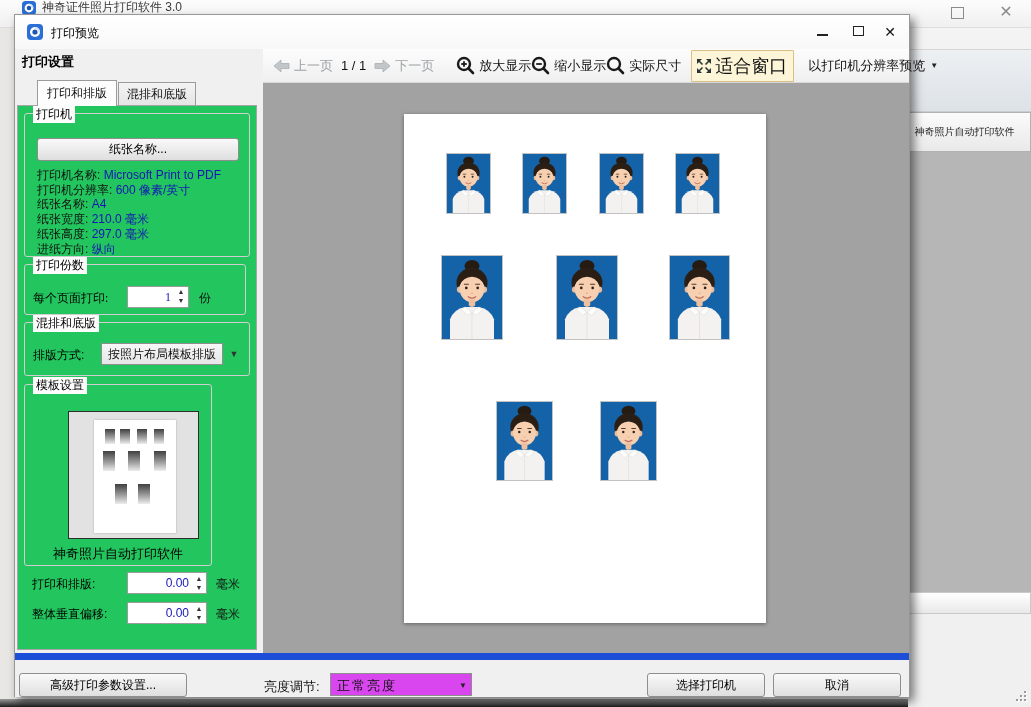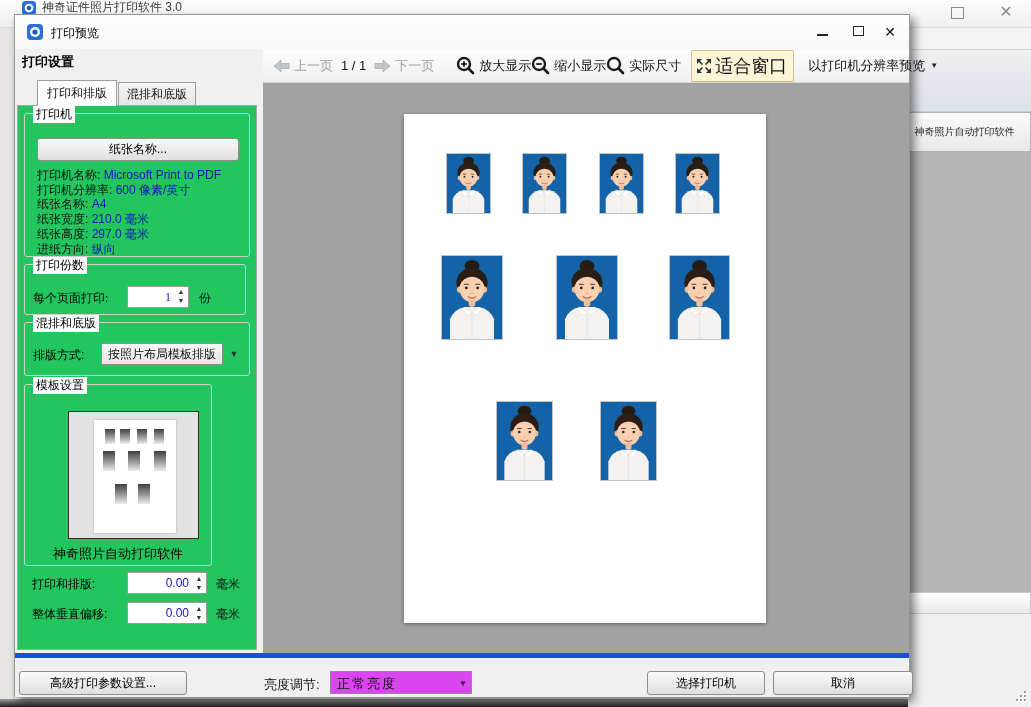--- a/index.html
+++ b/index.html
@@ -90,28 +90,28 @@
   .printer-res { margin-left:14px; display:flex; align-items:center; gap:5px; font-size:13px; }
   .dd-arrow { font-size:8px; color:#222; }
 
   
   .preview { position:absolute; left:248px; top:68px; width:646px; height:570px; background:#a2a2a2; overflow:hidden; }
   .page { position:absolute; left:141px; top:31px; width:362px; height:509px; background:#ffffff; box-shadow:0 1px 4px rgba(0,0,0,0.4); }
   .photo { position:absolute; border:1px solid #c2c2c2; }
   .photo svg { display:block; width:100%; height:100%; }
 
   
-  .bottom-bar { position:absolute; left:0; top:638px; width:894px; height:44px; background:#f0f0f0; border-top:5px solid #1d4ed8; }
+  .bottom-bar { position:absolute; left:0; top:638px; width:894px; height:44px; background:#f0f0f0; border-top:7px solid #1d4ed8; }
   .btn-advanced { position:absolute; left:4px; top:13px; width:168px; height:24px; line-height:22px; }
   .brightness-label { position:absolute; left:249px; top:18px; font-size:13px; }
   .combo-box { position:absolute; left:315px; top:13px; width:142px; height:23px; background:#d946ef; border:1px solid #8e8e8e; }
   .combo-box .cb-text { position:absolute; left:6px; top:3px; font-size:13px; letter-spacing:2px; }
   .combo-box .cb-arrow { position:absolute; right:4px; top:7px; font-size:8px; color:#222; }
   .btn-print { position:absolute; left:632px; top:13px; width:118px; height:24px; line-height:22px; }
-  .btn-cancel { position:absolute; left:758px; top:13px; width:140px; height:24px; line-height:22px; }
+  .btn-cancel { position:absolute; left:758px; top:13px; width:128px; height:24px; line-height:22px; }
 </style>
 </head>
 <body>
 
 <div class="screen">
 
   <div class="bg-titlebar">
     <span class="bg-app-icon"><svg viewBox="0 0 16 16">
     <rect x="0" y="0" width="16" height="16" rx="4" fill="#2a6fd6"></rect>
     <circle cx="8" cy="8" r="5" fill="#ffffff"></circle>

